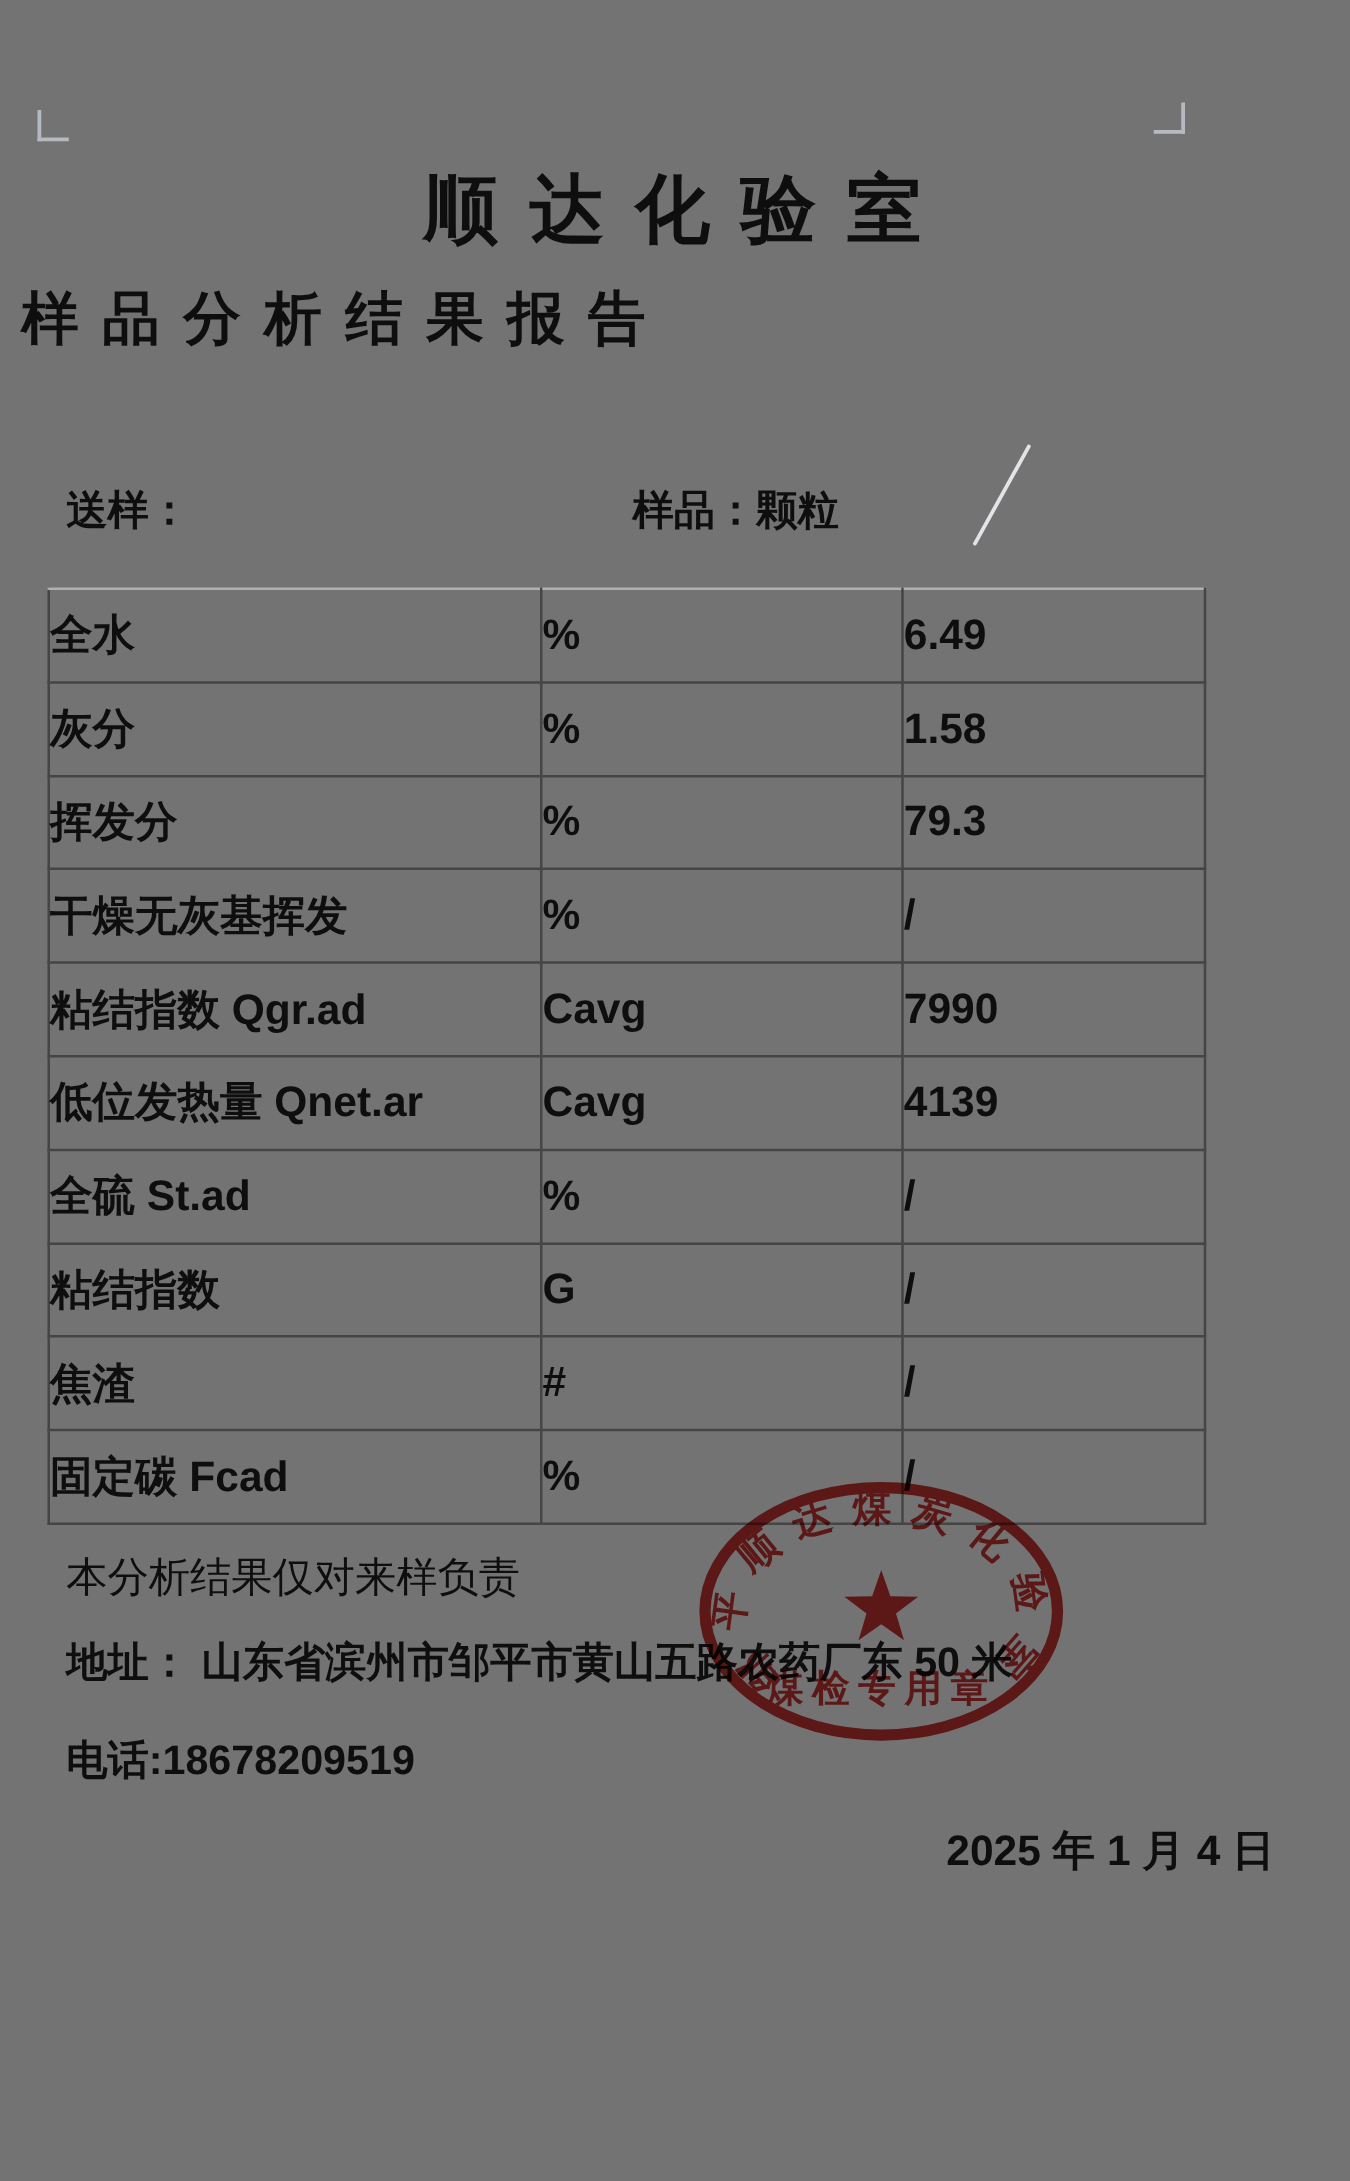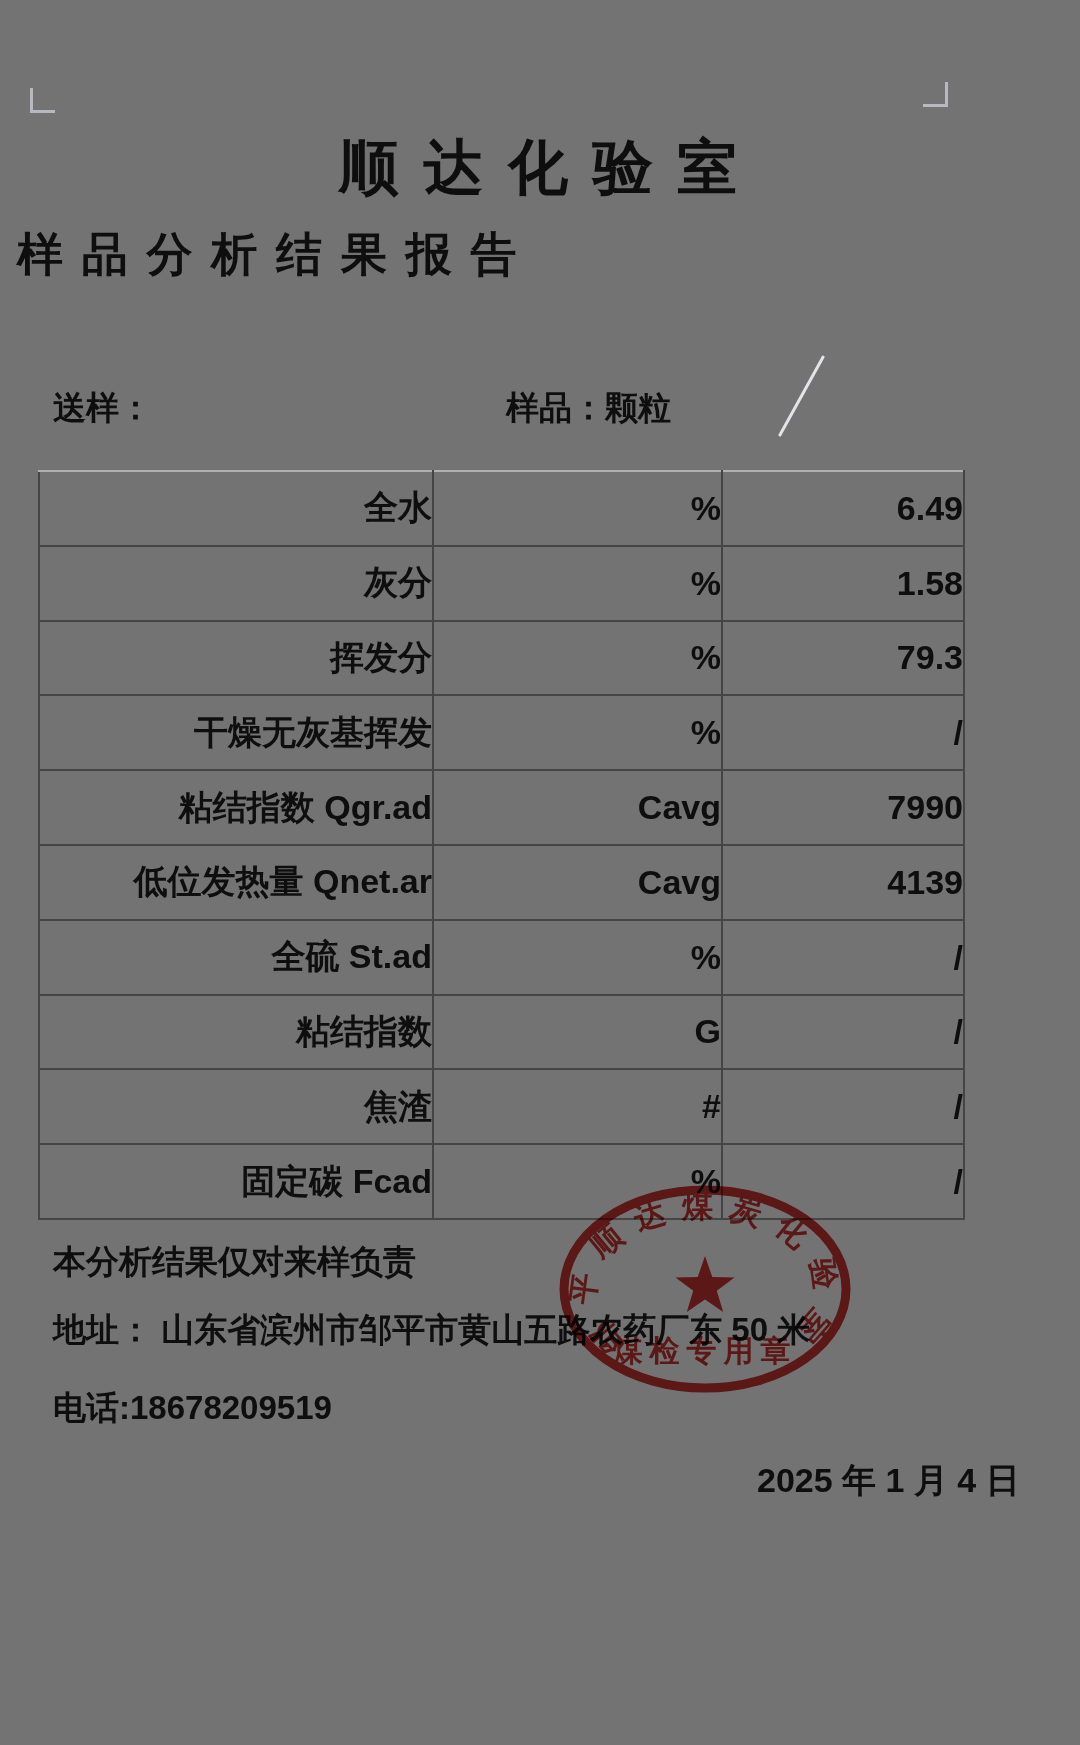--- a/index.html
+++ b/index.html
@@ -22,29 +22,29 @@
     font-size:60px;font-weight:700;letter-spacing:4px;white-space:pre;}
   .report-title{position:absolute;top:224px;left:0;width:100%;text-align:left;
     font-size:46px;font-weight:700;letter-spacing:3px;white-space:pre;padding-left:17px;}
 
   .meta{position:absolute;left:53px;top:386px;width:980px;height:42px;
     font-size:33px;font-weight:700;}
   .meta .sample-group{position:absolute;left:453px;top:0;}
 
   .results{position:absolute;left:38px;top:470px;}
   table{border-collapse:collapse;table-layout:fixed;width:919px;height:748px;}
-  td{border:2.5px solid #454545;text-align:right;vertical-align:middle;
+  td{border:2.5px solid #454545;text-align:left;vertical-align:middle;
     font-size:34px;font-weight:700;padding:0;}
   tr{height:74.8px;}
   tbody tr:first-child td{border-top-color:#b0b0b0;}
   .c-name{width:392px;}
   .c-unit{width:287px;}
   .c-value{width:240px;}
 
-  .disclaimer{position:absolute;left:53px;top:1240px;font-size:33px;font-weight:700;}
+  .disclaimer{position:absolute;left:53px;top:1240px;font-size:33px;font-weight:400;}
   .address{position:absolute;left:53px;top:1308px;font-size:33px;font-weight:700;}
   .phone{position:absolute;left:53px;top:1386px;font-size:33px;font-weight:700;}
   .date-line{position:absolute;left:733px;top:1458px;font-size:34px;font-weight:700;margin-left:24px;}
 
   .stamp{position:absolute;left:552px;top:1176px;width:306px;height:226px;
     mix-blend-mode:multiply;opacity:.92;}
   .stamp .ring-text{font-size:31px;font-weight:700;letter-spacing:15px;}
   .stamp .bottom-text{font-size:30px;font-weight:700;letter-spacing:7px;}
 </style>
 </head>

